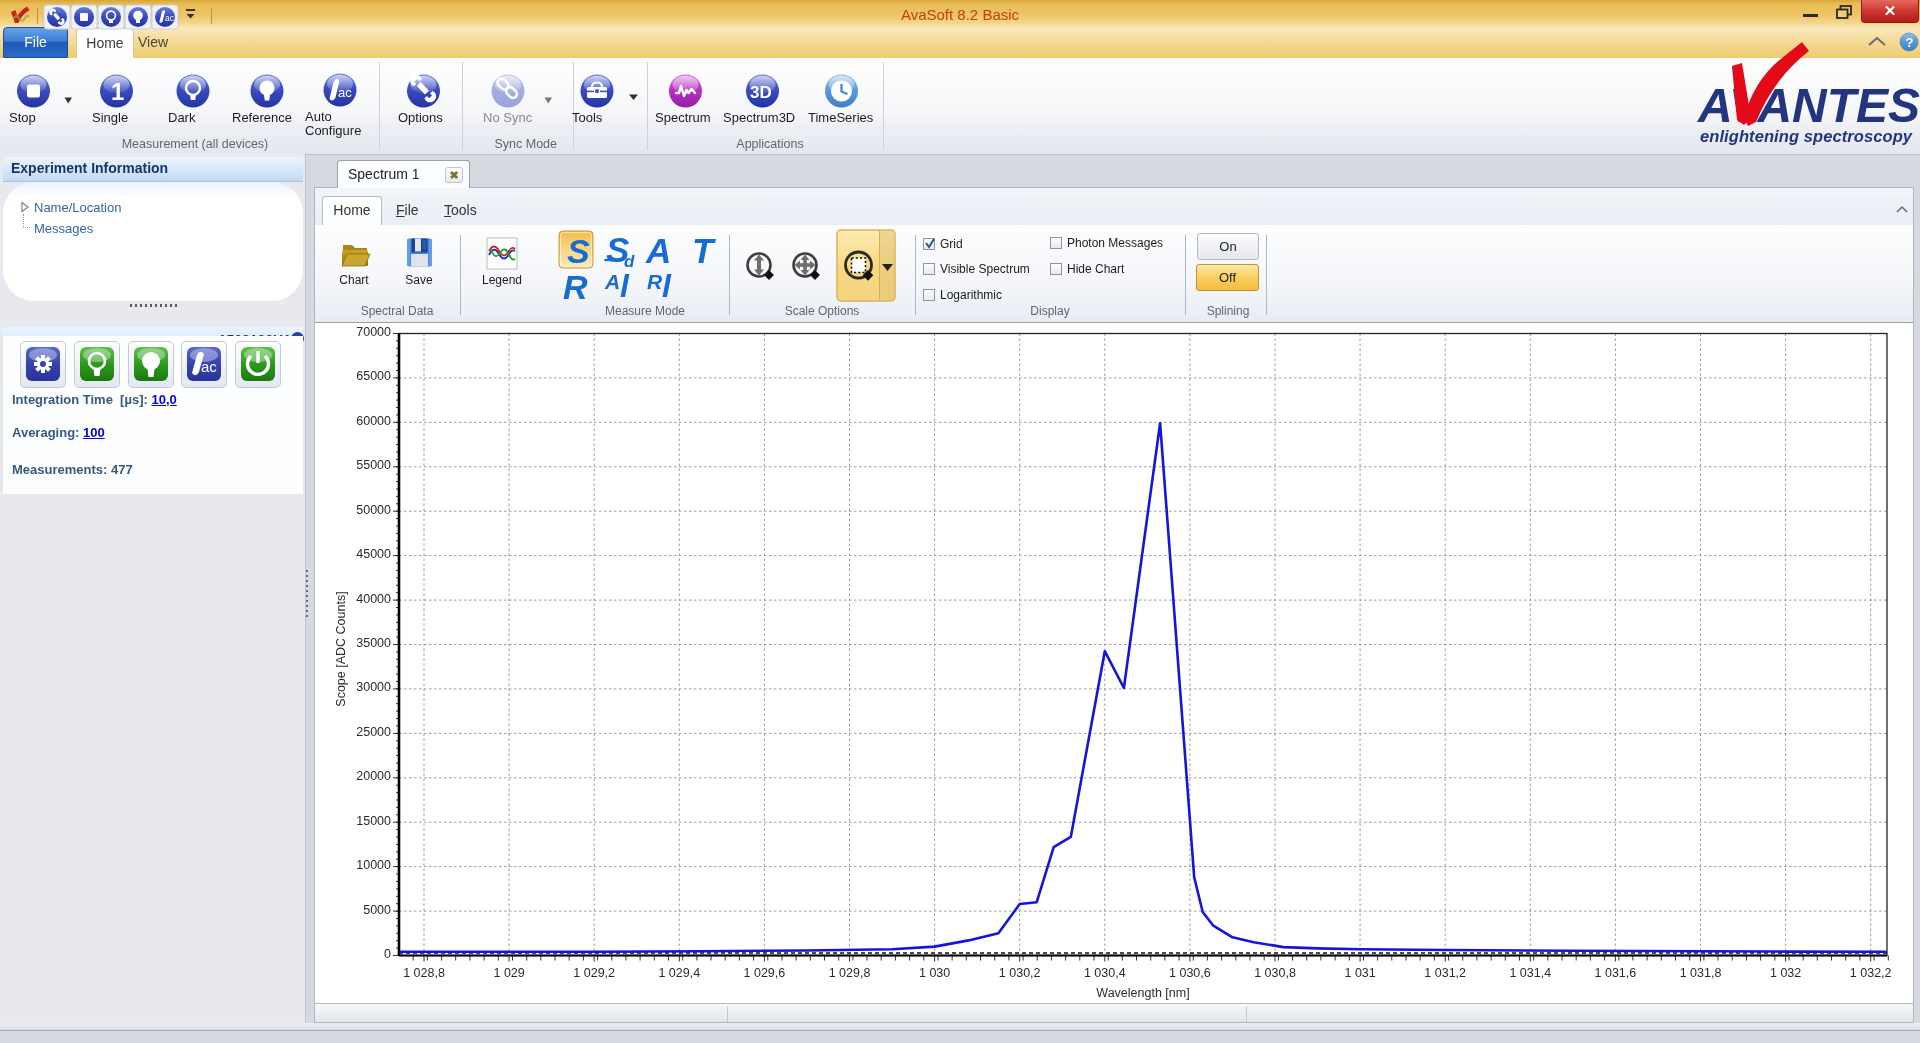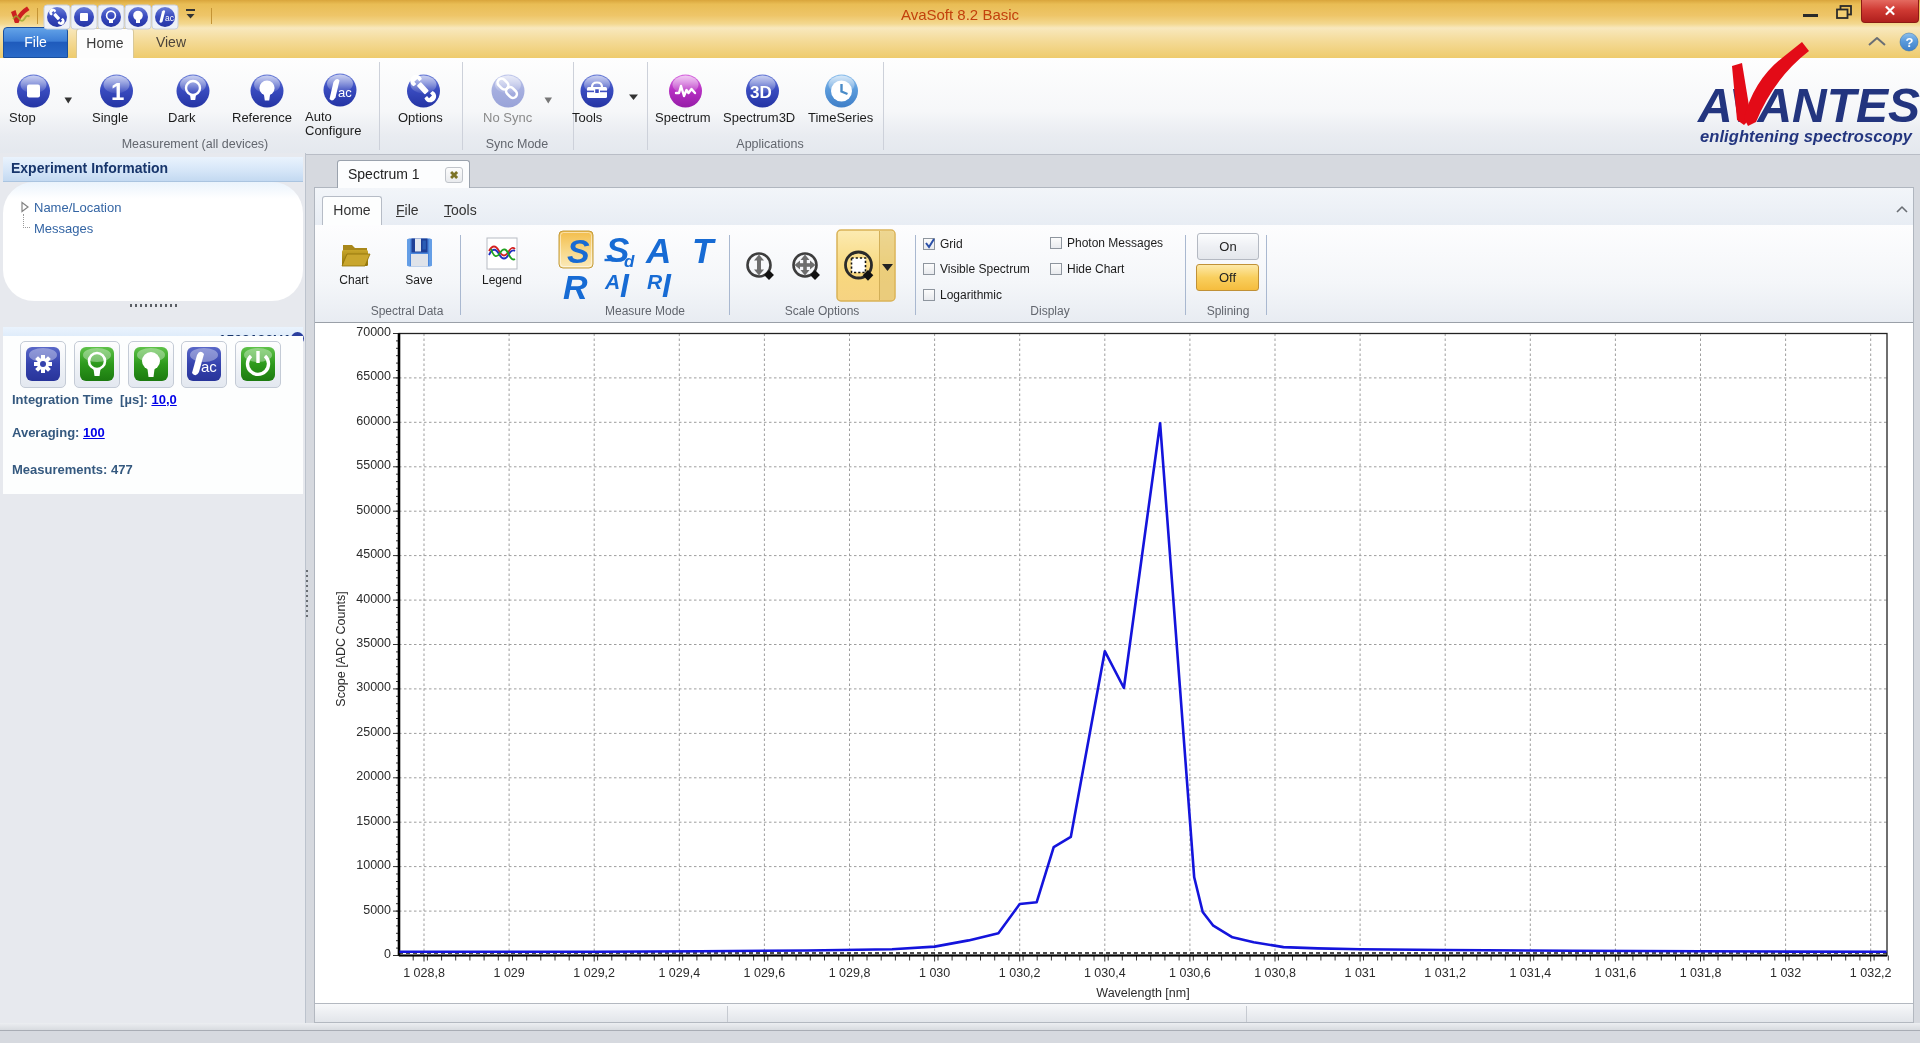--- a/index.html
+++ b/index.html
@@ -16,21 +16,21 @@
 #btnclose { left:1861px; top:0; width:58px; height:23px; background:linear-gradient(180deg,#e46a60,#cf3a33 45%,#b01f1d);
   border:1px solid #8c1a14; border-top:none; border-radius:0 0 4px 4px; color:#fff; font-size:15px; font-weight:bold; text-align:center; line-height:21px;}
 
 #tabrow { left:0; top:28px; width:1920px; height:30px;
   background:linear-gradient(180deg,#f8e8bd 0%,#f4da96 45%,#eecb6d 100%); }
 #filetab { left:3px; top:27px; width:65px; height:31px; border-radius:4px 4px 0 0;
   background:linear-gradient(180deg,#63a3e8 0%,#3d7ed6 45%,#1f5bbc 50%,#2a6ac8 100%);
   border:1px solid #1a4f9e; color:#fff; font-size:14px; text-align:center; line-height:29px; }
 #hometab { left:76px; top:28px; width:58px; height:30px; border-radius:4px 4px 0 0;
   background:#fdfdfd; border:1px solid #d8c89a; border-bottom:none; color:#3a3a3a; font-size:14px; text-align:center; line-height:28px; }
-#viewtab { left:138px; top:28px; width:48px; height:30px; color:#4c443a; font-size:14px; text-align:right; line-height:28px; }
+#viewtab { left:138px; top:28px; width:48px; height:30px; color:#4c443a; font-size:14px; text-align:left; line-height:28px; }
 
 #ribbon { left:0; top:58px; width:1920px; height:97px;
   background:linear-gradient(180deg,#fefefe 0%,#f6f7f9 55%,#e9ecf1 80%,#e4e8ee 100%);
   border-bottom:1px solid #b9bdc6; }
 .rlabel { position:absolute; top:137px; font-size:12.5px; color:#62666e; text-align:center; }
 .ritem { position:absolute; top:110px; font-size:13px; color:#1c1c1c; text-align:left; }
 
 #sidebar { left:0; top:153px; width:306px; height:878px; background:#e7e9ee; border-right:1px solid #bcc3cd; }
 #exphdr { left:3px; top:157px; width:300px; height:25px;
   background:linear-gradient(180deg,#eaf3fd 0%,#d6e6f8 55%,#c3d9f1 100%); border-bottom:1px solid #aac4e0;
@@ -217,21 +217,21 @@
 <div class="ritem" style="left:168px;top:110px;width:50px;">Dark</div>
 <div class="ritem" style="left:232px;top:110px;width:70px;">Reference</div>
 <div class="ritem" style="left:305px;top:110px;width:70px;line-height:13.5px;">Auto<br>Configure</div>
 <div class="ritem" style="left:398px;top:110px;width:50px;">Options</div>
 <div class="ritem" style="left:483px;top:110px;width:50px;color:#8a8a8a;">No Sync</div>
 <div class="ritem" style="left:572px;top:110px;width:50px;">Tools</div>
 <div class="ritem" style="left:655px;top:110px;width:61px;">Spectrum</div>
 <div class="ritem" style="left:723px;top:110px;width:79px;">Spectrum3D</div>
 <div class="ritem" style="left:808px;top:110px;width:68px;">TimeSeries</div>
 <div class="rlabel" style="left:95px;width:200px;">Measurement (all devices)</div>
-<div class="rlabel" style="left:477px;width:80px;">Sync Mode</div>
+<div class="rlabel" style="left:477px;width:80px;text-align:right;">Sync Mode</div>
 <div class="rlabel" style="left:730px;width:80px;">Applications</div>
 
 <svg class="abs" style="left:1862px;top:32px;" width="58" height="22" viewBox="0 0 58 22">
   <path d="M7 13 l8 -7 l8 7" fill="none" stroke="#6a6e74" stroke-width="2" stroke-linejoin="round"></path>
   <circle cx="47" cy="10" r="9" fill="url(#tg)" stroke="#2a6cb0" stroke-width="0.5"></circle>
   <text x="43.5" y="15" font-size="13" font-weight="bold" fill="#fff">?</text>
 </svg>
 
 <svg class="abs" style="left:1690px;top:40px;" width="230" height="113" viewBox="0 0 230 113">
   <text x="8" y="82" font-size="48" font-weight="bold" font-style="italic" fill="#23357f" textLength="222">AVANTES</text>
@@ -427,21 +427,21 @@
 <rect x="564" y="6" width="1" height="69" fill="#d2af58"></rect>
 <circle cx="857.5" cy="264" r="13" transform="translate(-314,-224)" fill="none" stroke="#2a2a2a" stroke-width="2.8"></circle>
 <rect x="536.5" y="33" width="14" height="14.5" fill="#fff" stroke="#111" stroke-width="1.6" stroke-dasharray="2.2 2"></rect>
 <rect x="549.5" y="46.5" width="7.5" height="7.5" transform="rotate(45 553 50)" fill="#111"></rect>
 <path d="M567 39 l11 0 l-5.5 7 z" fill="#222"></path>
 </svg>
 
 <div class="iitem" style="left:19px;top:85px;width:40px;">Chart</div>
 <div class="iitem" style="left:84px;top:85px;width:40px;">Save</div>
 <div class="iitem" style="left:164px;top:85px;width:46px;">Legend</div>
-<div class="ilabel" style="left:32px;top:116px;width:120px;">Spectral Data</div>
+<div class="ilabel" style="left:22px;top:116px;width:120px;">Spectral Data</div>
 <div class="ilabel" style="left:270px;top:116px;width:120px;">Measure Mode</div>
 <div class="ilabel" style="left:447px;top:116px;width:120px;">Scale Options</div>
 <div class="ilabel" style="left:679px;top:116px;width:112px;">Display</div>
 <div class="ilabel" style="left:863px;top:116px;width:100px;">Splining</div>
 
 <div class="chk" style="left:608px;top:50px;"></div>
 <svg class="abs" style="left:608px;top:48px;" width="16" height="16">
       <path d="M3 7 l3 4 l5 -8" stroke="#2b50a8" stroke-width="2" fill="none"></path>
     </svg>
 <div class="chklab" style="left:625px;top:49px;">Grid</div>

